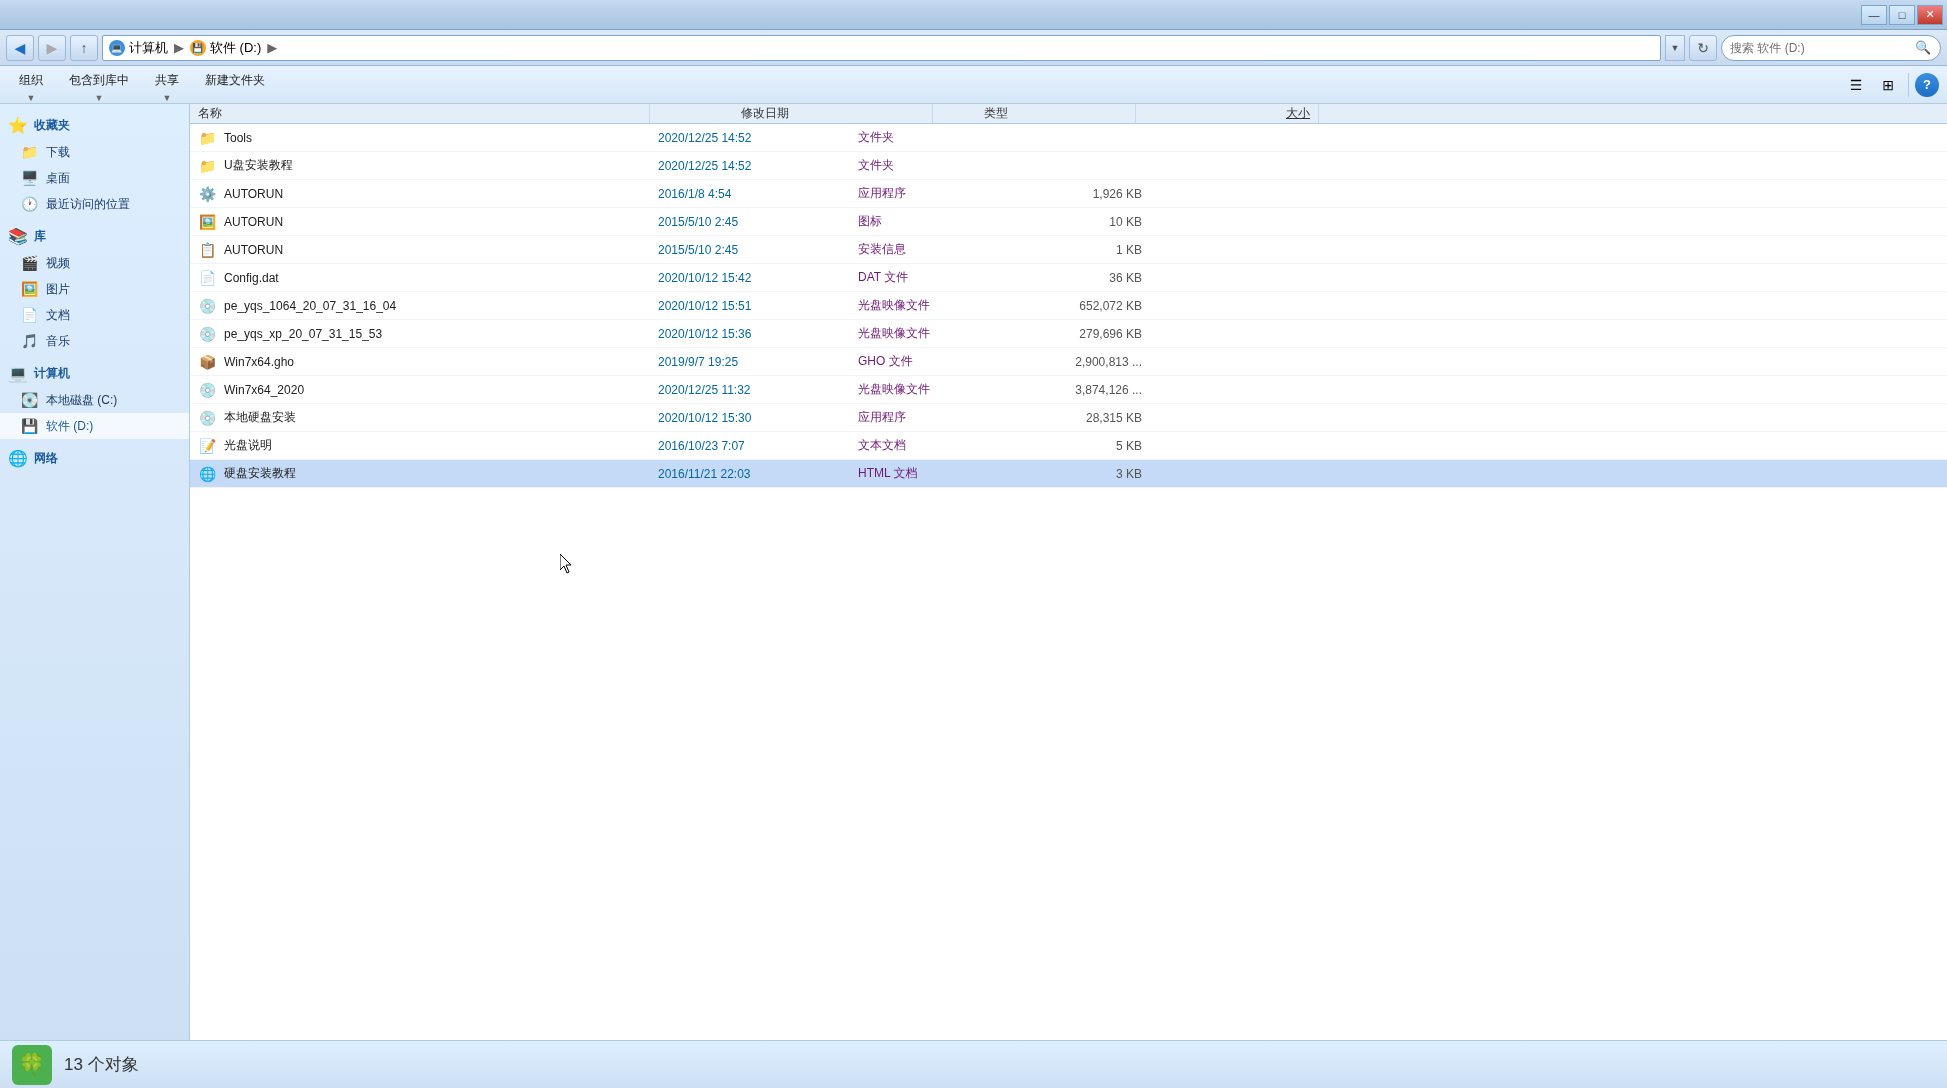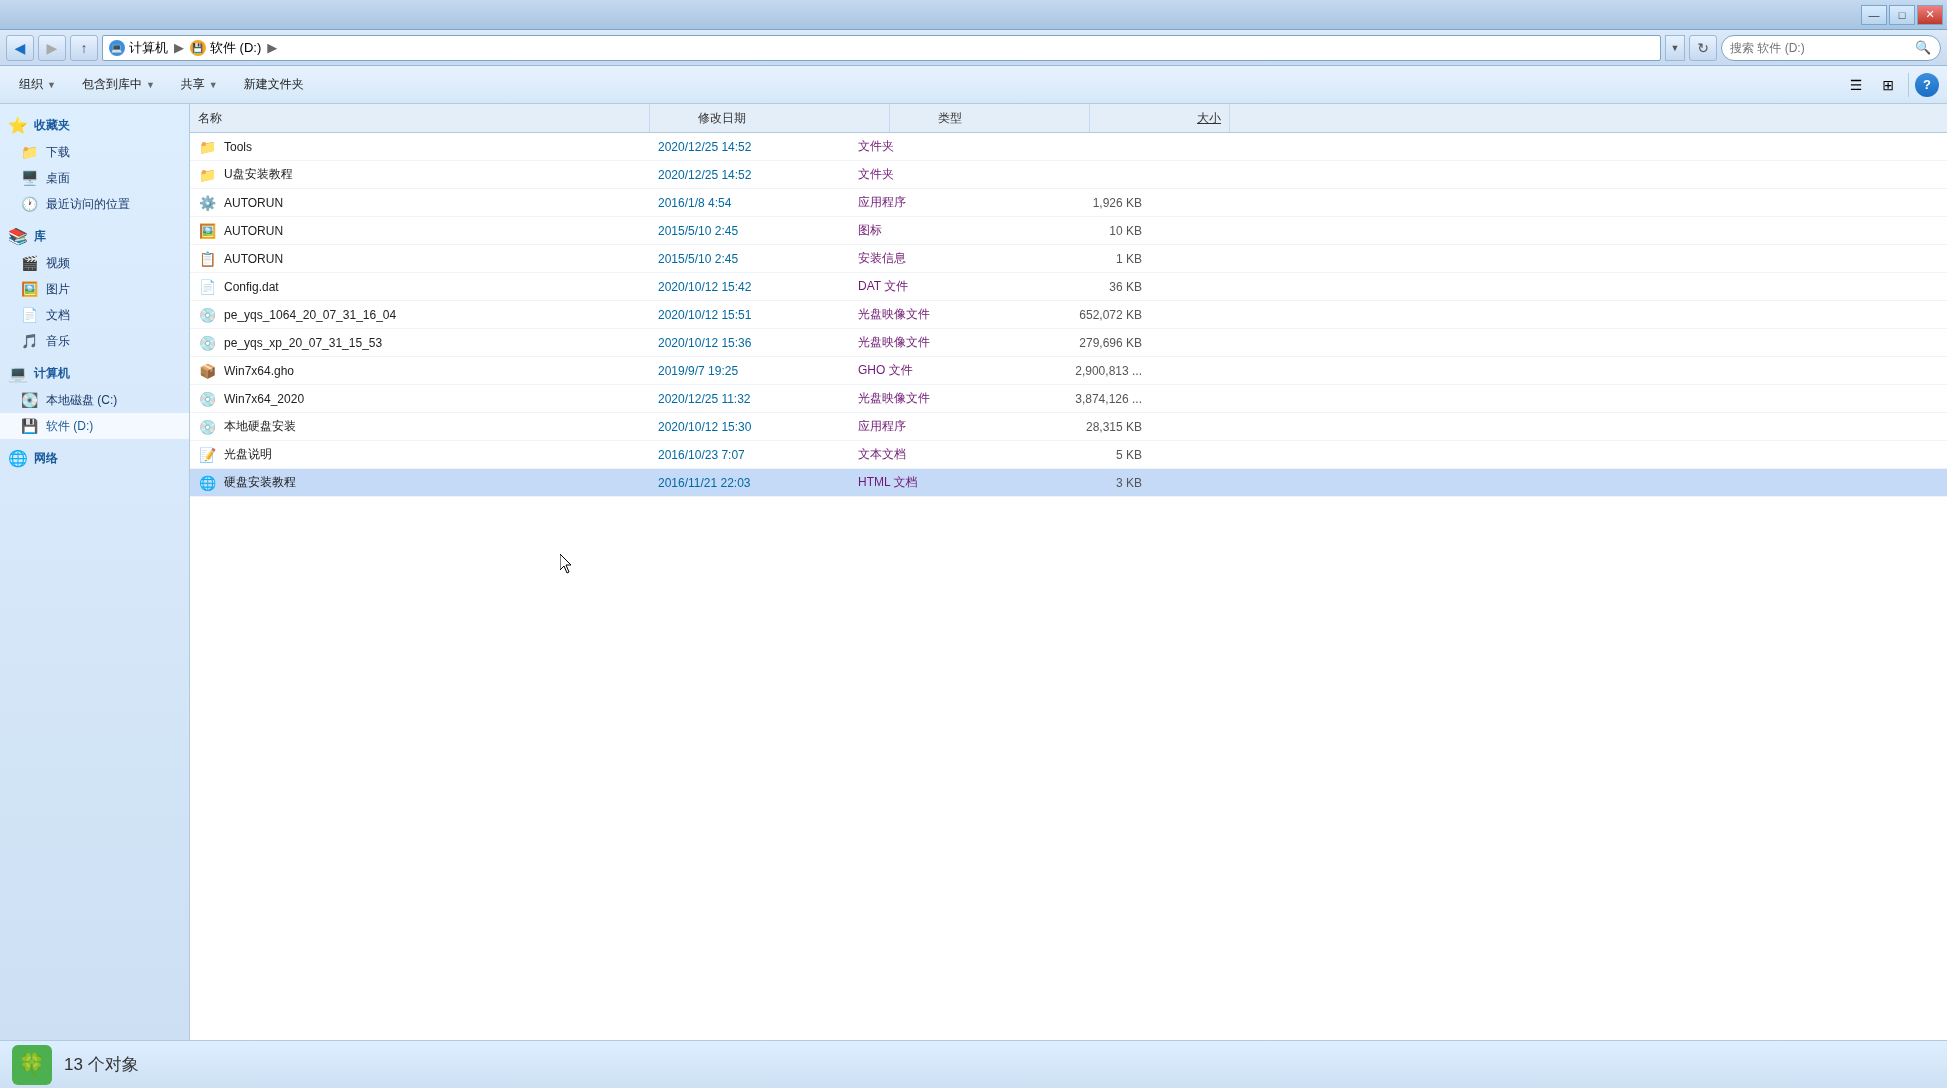--- a/index.html
+++ b/index.html
@@ -159,20 +159,21 @@
       padding: 0 10px;
       background: transparent;
       border: 1px solid transparent;
       border-radius: 3px;
       display: flex;
       align-items: center;
       gap: 4px;
       cursor: pointer;
       font-size: 12px;
       color: #222;
+      flex-direction: column;
     }
     .toolbar-btn .chevron {
       font-size: 9px;
       color: #666;
     }
     .toolbar-separator {
       width: 1px;
       height: 24px;
       background: #b0cadf;
       margin: 0 2px;
@@ -271,41 +272,42 @@
     .icon-drive { color: #4a86e8; }
 
     
     .file-list-area {
       flex: 1;
       display: flex;
       flex-direction: column;
       overflow: hidden;
     }
     .file-list-header {
-      height: 29px;
+      height: 20px;
       background: #e4eef8;
       display: flex;
       align-items: center;
       border-bottom: 1px solid #b0cadf;
       user-select: none;
+      gap: 43px;
     }
     .col-header {
       display: flex;
       align-items: center;
       padding: 0 8px;
       font-size: 12px;
       color: #333;
       border-right: 1px solid #c5d9f0;
       height: 100%;
       cursor: pointer;
       white-space: nowrap;
     }
     .col-name { width: 460px; }
     .col-date { width: 200px; margin-left: 40px; }
-    .col-type { width: 160px; margin-left: 40px; }
+    .col-type { width: 160px; }
     .col-size { width: 140px; justify-content: flex-end; text-decoration: underline; }
 
     .file-list {
       flex: 1;
       overflow-y: auto;
       background: white;
     }
     .file-row {
       display: flex;
       align-items: center;

